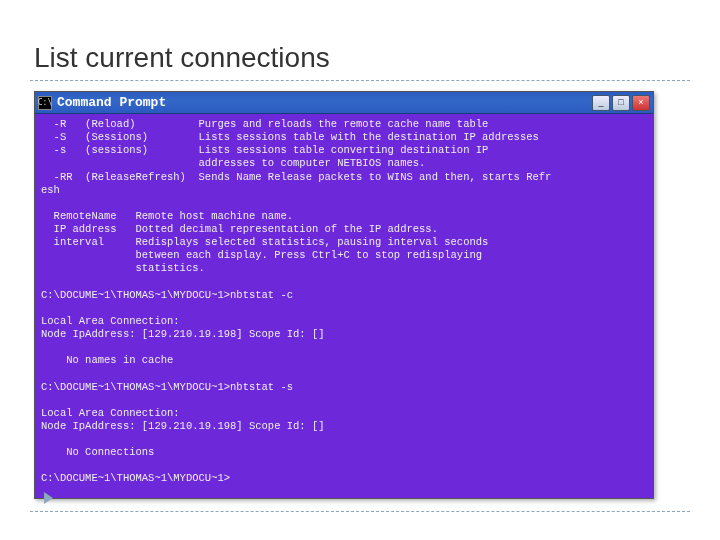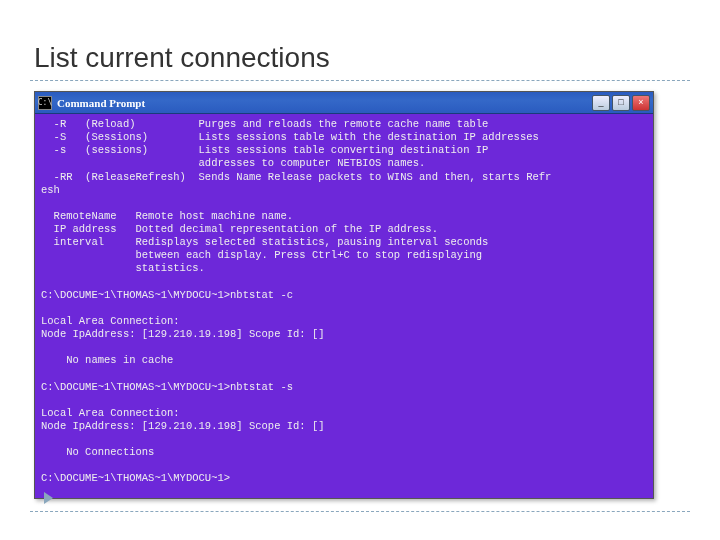--- a/index.html
+++ b/index.html
@@ -42,24 +42,24 @@
     width: 14px;
     height: 14px;
     background: #000;
     border: 1px solid #888;
     margin-right: 5px;
     display:flex;align-items:center;justify-content:center;
     font-size:8px;color:#ccc;font-family:monospace;
   }
   .titlebar-text {
     color: #fff;
-    font-size: 11px;
+    font-size: 13px;
     font-weight: bold;
     flex: 1;
-    font-family: Liberation Serif, serif;
+    font-family: Liberation Mono, monospace;
   }
   .window-controls { display: flex; gap: 2px; }
   .win-btn {
     width: 18px;
     height: 16px;
     background: linear-gradient(to bottom,#eef,#bcd);
     border: 1px solid #456;
     border-radius: 2px;
     display:flex;align-items:center;justify-content:center;
     font-size:9px;color:#222;

